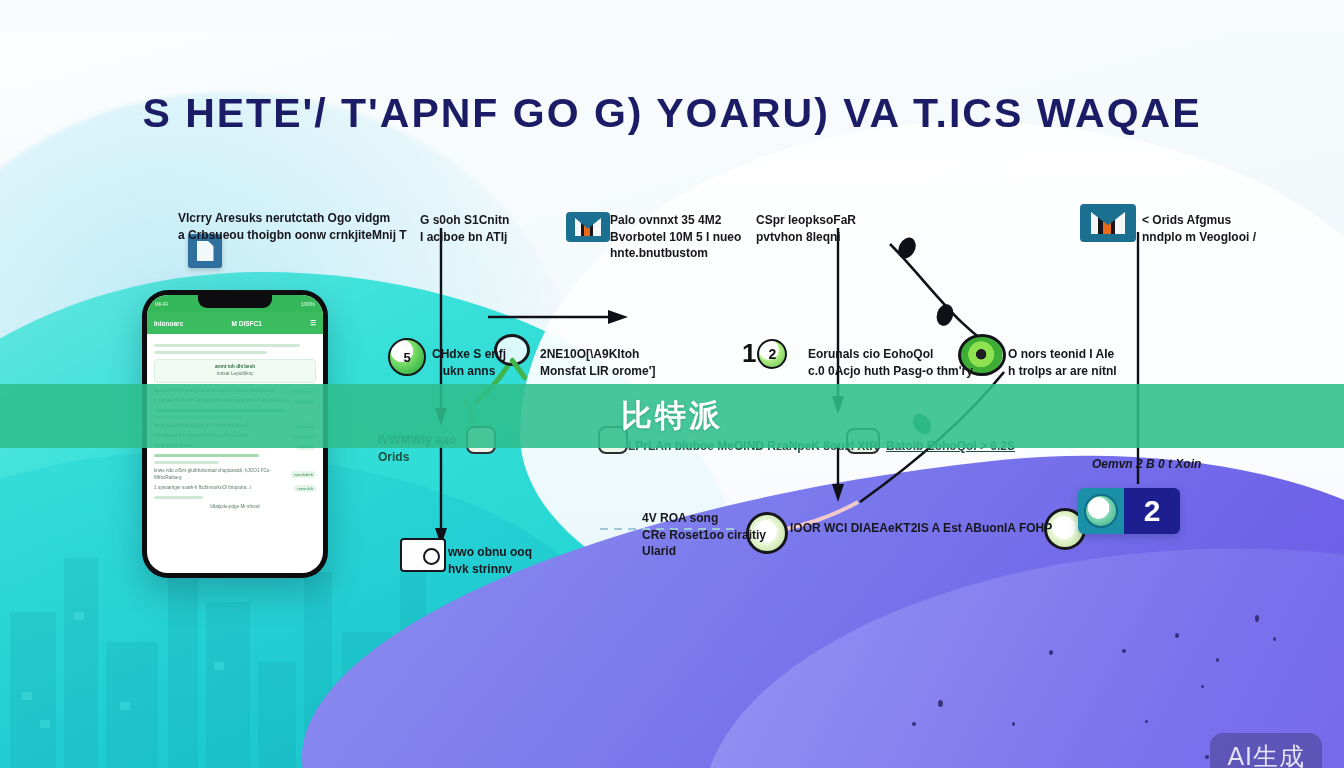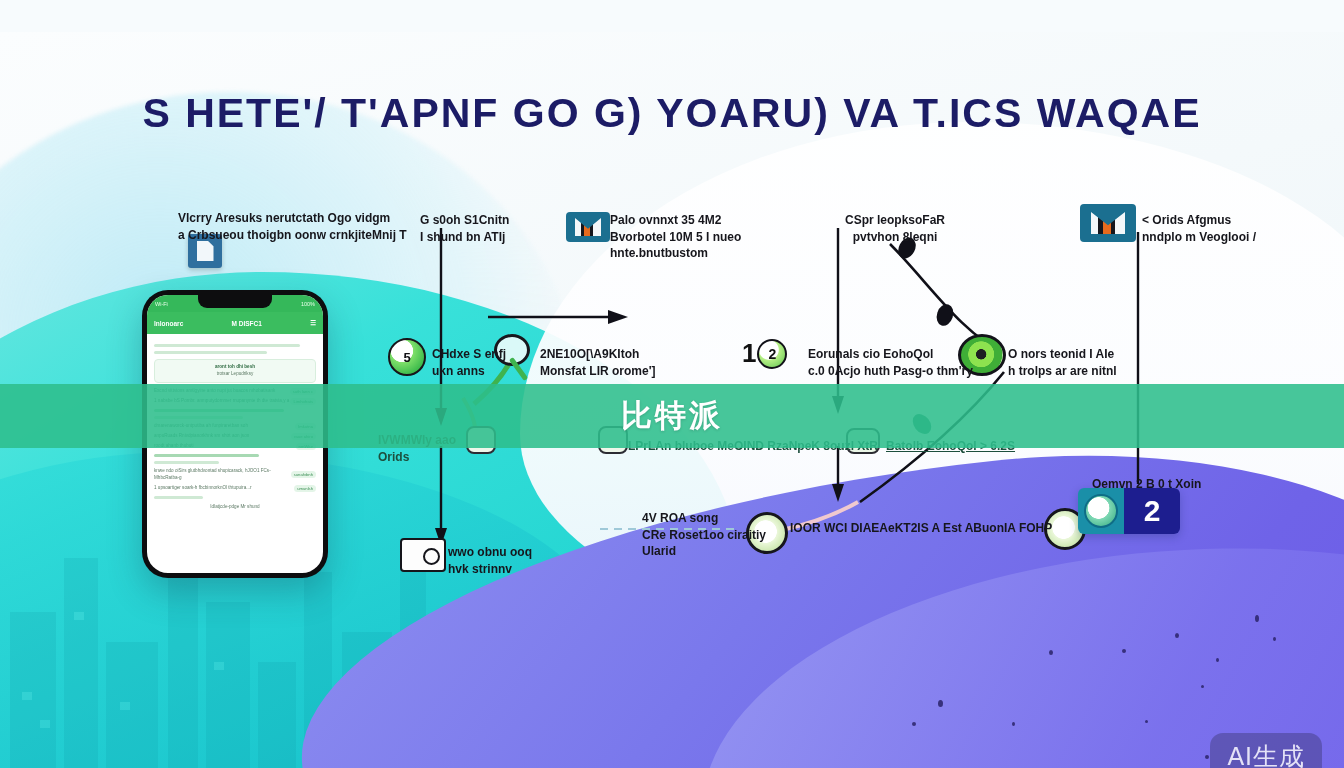--- a/index.html
+++ b/index.html
@@ -290,47 +290,47 @@
     <div class="right">2</div>
   </div>
 
   <div class="ico" style="left:466px;top:394px;width:26px;height:24px;border:2.4px solid #2c2c33;border-radius:8px;background:#eef7ea;"></div>
   <div class="ico" style="left:598px;top:394px;width:26px;height:24px;border:2.4px solid #2c2c33;border-radius:8px;background:#eef7ea;"></div>
   <div class="ico" style="left:846px;top:396px;width:30px;height:22px;border:2.4px solid #2c2c33;border-radius:8px;background:#eaf6e6;"></div>
 
   <div class="node-label" style="left:178px;top:178px;">Vlcrry  Aresuks nerutctath  Ogo vidgm
 a  Crbsueou  thoigbn  oonw  crnkjiteMnij T</div>
   <div class="node-label" style="left:420px;top:180px;">G  s0oh  S1Cnitn
-I  shund bn ATIj</div>
+I  aciboe bn ATIj</div>
   <div class="node-label" style="left:610px;top:180px;">Palo ovnnxt  35  4M2
 Bvorbotel 10M 5 I  nueo
 hnte.bnutbustom</div>
-  <div class="node-label" style="left:845px;top:180px;text-align:center;">CSpr leopksoFaR
+  <div class="node-label" style="left:756px;top:180px;">CSpr leopksoFaR
 pvtvhon 8leqni</div>
   <div class="node-label" style="left:1142px;top:180px;">&lt; Orids Afgmus
 nndplo m Veoglooi  /</div>
-  <div class="node-label" style="left:432px;top:314px;">CHdxe S  enfj
+  <div class="node-label" style="left:432px;top:314px;text-align:center;">CHdxe S  enfj
 ukn  anns</div>
   <div class="node-label" style="left:540px;top:314px;">2NE10O[\A9KItoh
 Monsfat  LIR orome']</div>
   <div class="node-label" style="left:808px;top:314px;">Eorunals  cio  EohoQol
 c.0 0Acjo huth  Pasg-o thm'ry</div>
   <div class="node-label" style="left:1008px;top:314px;">O nors teonid  I  AIe
 h trolps ar are nitnl</div>
   <div class="node-label" style="left:378px;top:400px;color:#1d4f3d;">IVWMWly  aao
 Orids</div>
   <div class="node-label" style="left:628px;top:406px;color:#1d4f3d;">LPrLAn  bluboe MeOIND RzaNpeK 8ouzl XtR</div>
   <div class="node-label" style="left:886px;top:406px;color:#1d4f3d;text-decoration:underline;">Batolb  EohoQol &gt; 6.2S</div>
   <div class="node-label" style="left:448px;top:512px;">wwo obnu ooq
 hvk strinnv</div>
   <div class="node-label" style="left:642px;top:478px;">4V  ROA song
 CRe Roset1oo ciraitiy
 Ularid</div>
   <div class="node-label" style="left:790px;top:488px;">IOOR  WCI DIAEAeKT2IS  A  Est  ABuonIA FOHP</div>
-  <div class="node-label" style="left:1092px;top:444px;">Oemvn 2 B 0 t  Xoin</div>
+  <div class="node-label" style="left:1092px;top:424px;font-style:italic;">Oemvn 2 B 0 t  Xoin</div>
 
   <div class="phone">
     <div class="phone-screen">
       <div class="phone-notch"></div>
       <div class="phone-status">
         <span>Wi-Fi</span>
         <span>100%</span>
       </div>
       <div class="phone-appbar">
         <span>lnlonoarc</span>

